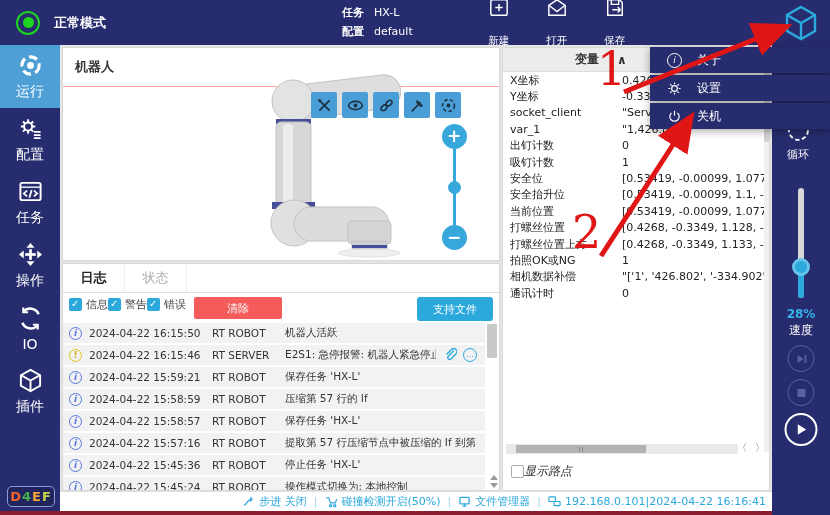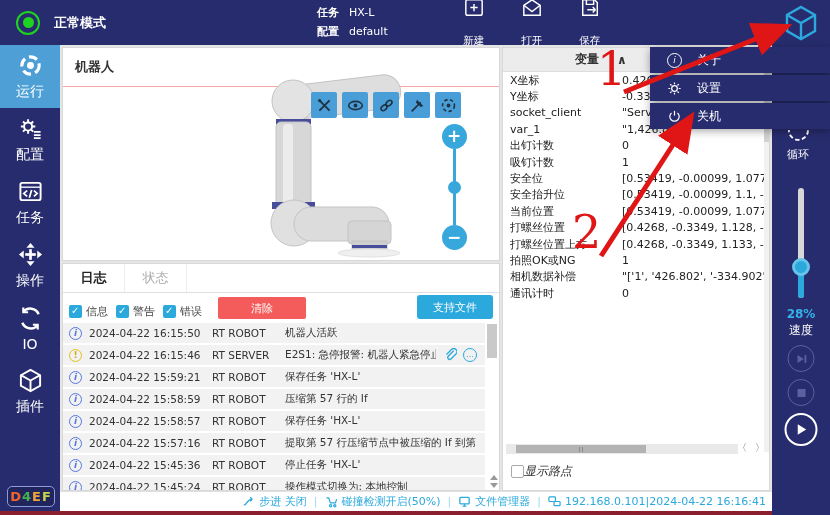--- a/index.html
+++ b/index.html
@@ -6,21 +6,21 @@
   html,body { width:830px; height:515px; }
   body { font-family:"DejaVu Sans","Liberation Sans",sans-serif; background:#e5e5e5; position:relative; overflow:hidden; }
   .abs { position:absolute; }
 
   
   .topbar { left:0; top:0; width:830px; height:45px; background:#272c6e; color:#fff; display:flex; align-items:center; }
   .mode { display:flex; align-items:center; gap:14px; padding-left:16px; width:230px; }
   .mode-icon { width:24px; height:24px; border:2.5px solid #1fd41f; border-radius:50%; display:flex; align-items:center; justify-content:center; }
   .mode-icon::after { content:""; width:11px; height:11px; border-radius:50%; background:#1fd41f; }
   .mode-label { font-size:13px; font-weight:bold; }
-  .taskinfo { margin-left:87px; font-size:11px; line-height:1.7; }
+  .taskinfo { margin-left:112px; font-size:11px; line-height:1.7; }
   .taskinfo .lbl { font-weight:bold; margin-right:10px; }
   .topbtns { display:flex; gap:36px; margin-left:75px; }
   .topbtn { display:flex; flex-direction:column; align-items:center; gap:16px; cursor:pointer; }
   .topbtn svg { width:22px; height:20px; }
   .topbtn .cap { font-size:10.5px; }
   .logo { margin-left:auto; margin-right:10px; width:38px; height:38px; }
 
   
   .sidebar { left:0; top:45px; width:60px; height:466px; background:#272c6e; display:flex; flex-direction:column; }
   .side-item { height:63px; display:flex; flex-direction:column; align-items:center; justify-content:center; gap:5px; color:#fff; cursor:pointer; }
@@ -39,21 +39,21 @@
   .zoomctl { position:absolute; right:32px; top:76px; width:26px; height:126px; display:flex; flex-direction:column; align-items:center; }
   .zbtn { width:25px; height:25px; border-radius:50%; background:#38a7dc; color:#fff; font-size:17px; font-weight:bold; display:flex; align-items:center; justify-content:center; cursor:pointer; line-height:1; }
   .zline { width:3px; flex:1; background:#38a7dc; }
   .zdot { width:13px; height:13px; border-radius:50%; background:#38a7dc; margin:-2px 0; cursor:pointer; }
 
   
   .log-panel { left:62px; top:263px; width:438px; height:228px; overflow:hidden; }
   .tabs { display:flex; border-bottom:1px solid #e0e0e0; height:29px; }
   .tab { width:62px; display:flex; align-items:center; justify-content:center; font-size:13px; color:#a9a9a9; border-right:1px solid #eee; cursor:pointer; }
   .tab.active { color:#222; font-weight:bold; }
-  .filterbar { display:flex; align-items:flex-end; gap:8px; padding:4px 6px; height:30px; }
+  .filterbar { display:flex; align-items:flex-start; padding:4px 6px; height:30px; }
   .chk { display:flex; align-items:center; gap:4px; font-size:11px; color:#444; cursor:pointer; }
   .box { width:13px; height:13px; border-radius:2px; }
   .box.checked { background:#2ba9dd; position:relative; }
   .box.checked::after { content:"✓"; color:#fff; font-size:10px; position:absolute; left:2px; top:0px; }
   .box.unchecked { background:#fff; border:1px solid #a9a9a9; }
   .clear-btn { background:#f45c5c; color:#fff; font-size:11px; width:88px; height:22px; border-radius:2px; display:flex; align-items:center; justify-content:center; margin-left:8px; cursor:pointer; }
   .support-btn { background:#2ba9dd; color:#fff; font-size:11px; width:76px; height:24px; border-radius:3px; display:flex; align-items:center; justify-content:center; margin-left:auto; cursor:pointer; }
   .log-list { position:relative; height:169px; overflow:hidden; padding-right:14px; }
   .log-row { height:20px; margin-bottom:2px; background:#f2f2f2; display:flex; align-items:center; gap:7px; padding:0 6px; font-size:10.5px; color:#333; cursor:default; }
   .lv { width:13px; height:13px; min-width:13px; border-radius:50%; border:1.4px solid #5577e0; color:#5577e0; font-size:9px; font-weight:bold; display:flex; align-items:center; justify-content:center; font-style:italic; }

